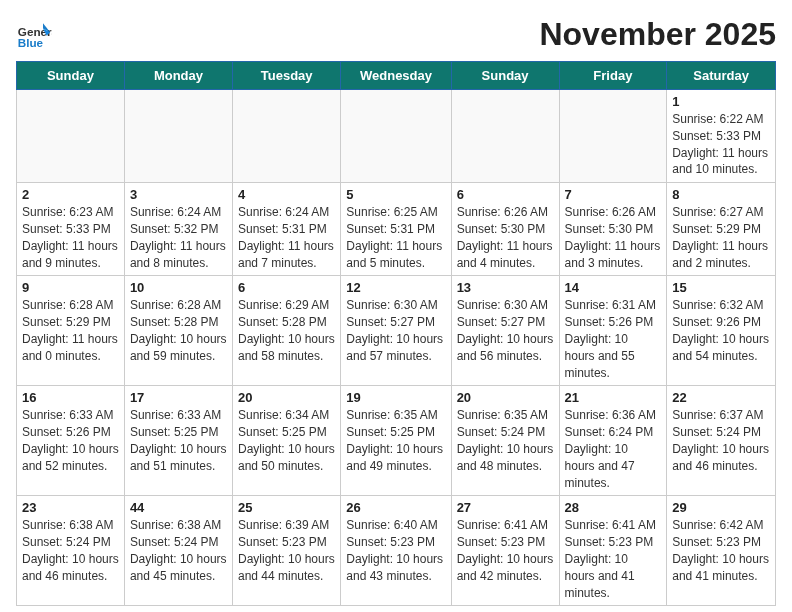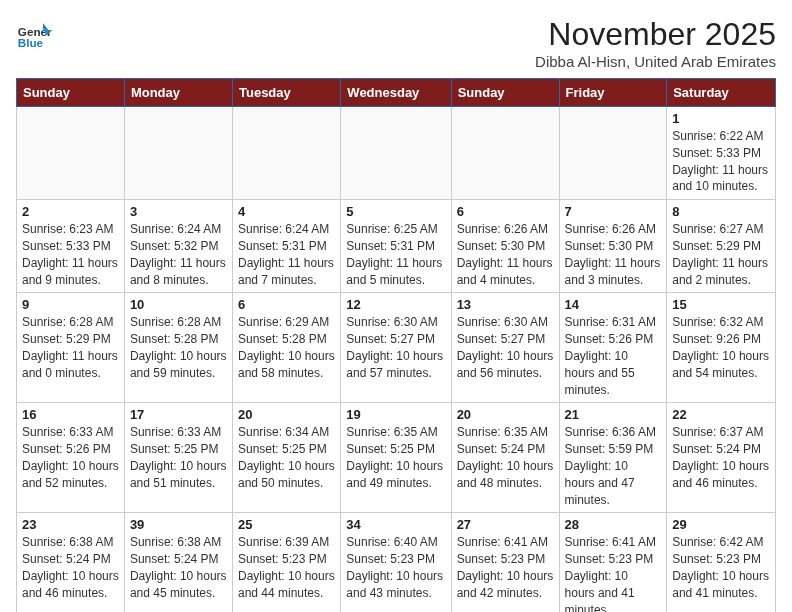--- a/index.html
+++ b/index.html
@@ -23,38 +23,38 @@
     }
     .logo-icon {
       width: 36px;
       height: 36px;
     }
     .title-block {
       text-align: right;
     }
     .month-title {
       font-size: 32px;
-      font-weight: normal;
+      font-weight: bold;
       color: #222;
     }
     .location {
       font-size: 15px;
       color: #444;
     }
     .calendar {
       width: 100%;
       border-collapse: collapse;
       border: 1px solid #ccc;
     }
     .calendar th {
-      background-color: #7f1d1d;
+      background-color: #0f766e;
       color: #fff;
       font-size: 13px;
       font-weight: bold;
-      text-align: left;
+      text-align: center;
       padding: 6px 6px;
       border: 1px solid #2266aa;
     }
     .calendar td {
       border: 1px solid #ccc;
       vertical-align: top;
       padding: 4px 5px;
       width: 113px;
       min-height: 70px;
       font-size: 10.5px;
@@ -84,21 +84,20 @@
   <div class="logo">
     <svg class="logo-icon" viewBox="0 0 40 40">
       <text x="2" y="22" font-size="13" font-family="Arial" font-weight="bold" fill="#333">General</text>
       <text x="2" y="34" font-size="13" font-family="Arial" font-weight="bold" fill="#1a7cc9">Blue</text>
       <polygon points="30,8 38,18 30,14" fill="#1a7cc9"></polygon>
       <polygon points="30,14 38,18 34,22" fill="#1a88e0"></polygon>
     </svg>
   </div>
   <div class="title-block">
     <div class="month-title">November 2025</div>
-    <div class="location">Dibba Al-Hisn, United Arab Emirates</div>
   </div>
 </div>
 
 <table class="calendar">
   <thead>
     <tr>
     <th>Sunday</th>
         <th>Monday</th>
         <th>Tuesday</th>
         <th>Wednesday</th>
@@ -237,51 +236,51 @@
         </td>
         <td>
           <span class="day-number">20</span>
           <div class="day-info">Sunrise: 6:35 AM
 Sunset: 5:24 PM
 Daylight: 10 hours and 48 minutes.</div>
         </td>
         <td>
           <span class="day-number">21</span>
           <div class="day-info">Sunrise: 6:36 AM
-Sunset: 5:59 PM
+Sunset: 6:24 PM
 Daylight: 10 hours and 47 minutes.</div>
         </td>
         <td>
           <span class="day-number">22</span>
           <div class="day-info">Sunrise: 6:37 AM
 Sunset: 5:24 PM
 Daylight: 10 hours and 46 minutes.</div>
         </td>
       </tr>
       <tr>
         <td>
           <span class="day-number">23</span>
           <div class="day-info">Sunrise: 6:38 AM
 Sunset: 5:24 PM
 Daylight: 10 hours and 46 minutes.</div>
         </td>
         <td>
-          <span class="day-number">39</span>
+          <span class="day-number">44</span>
           <div class="day-info">Sunrise: 6:38 AM
 Sunset: 5:24 PM
 Daylight: 10 hours and 45 minutes.</div>
         </td>
         <td>
           <span class="day-number">25</span>
           <div class="day-info">Sunrise: 6:39 AM
 Sunset: 5:23 PM
 Daylight: 10 hours and 44 minutes.</div>
         </td>
         <td>
-          <span class="day-number">34</span>
+          <span class="day-number">26</span>
           <div class="day-info">Sunrise: 6:40 AM
 Sunset: 5:23 PM
 Daylight: 10 hours and 43 minutes.</div>
         </td>
         <td>
           <span class="day-number">27</span>
           <div class="day-info">Sunrise: 6:41 AM
 Sunset: 5:23 PM
 Daylight: 10 hours and 42 minutes.</div>
         </td>

